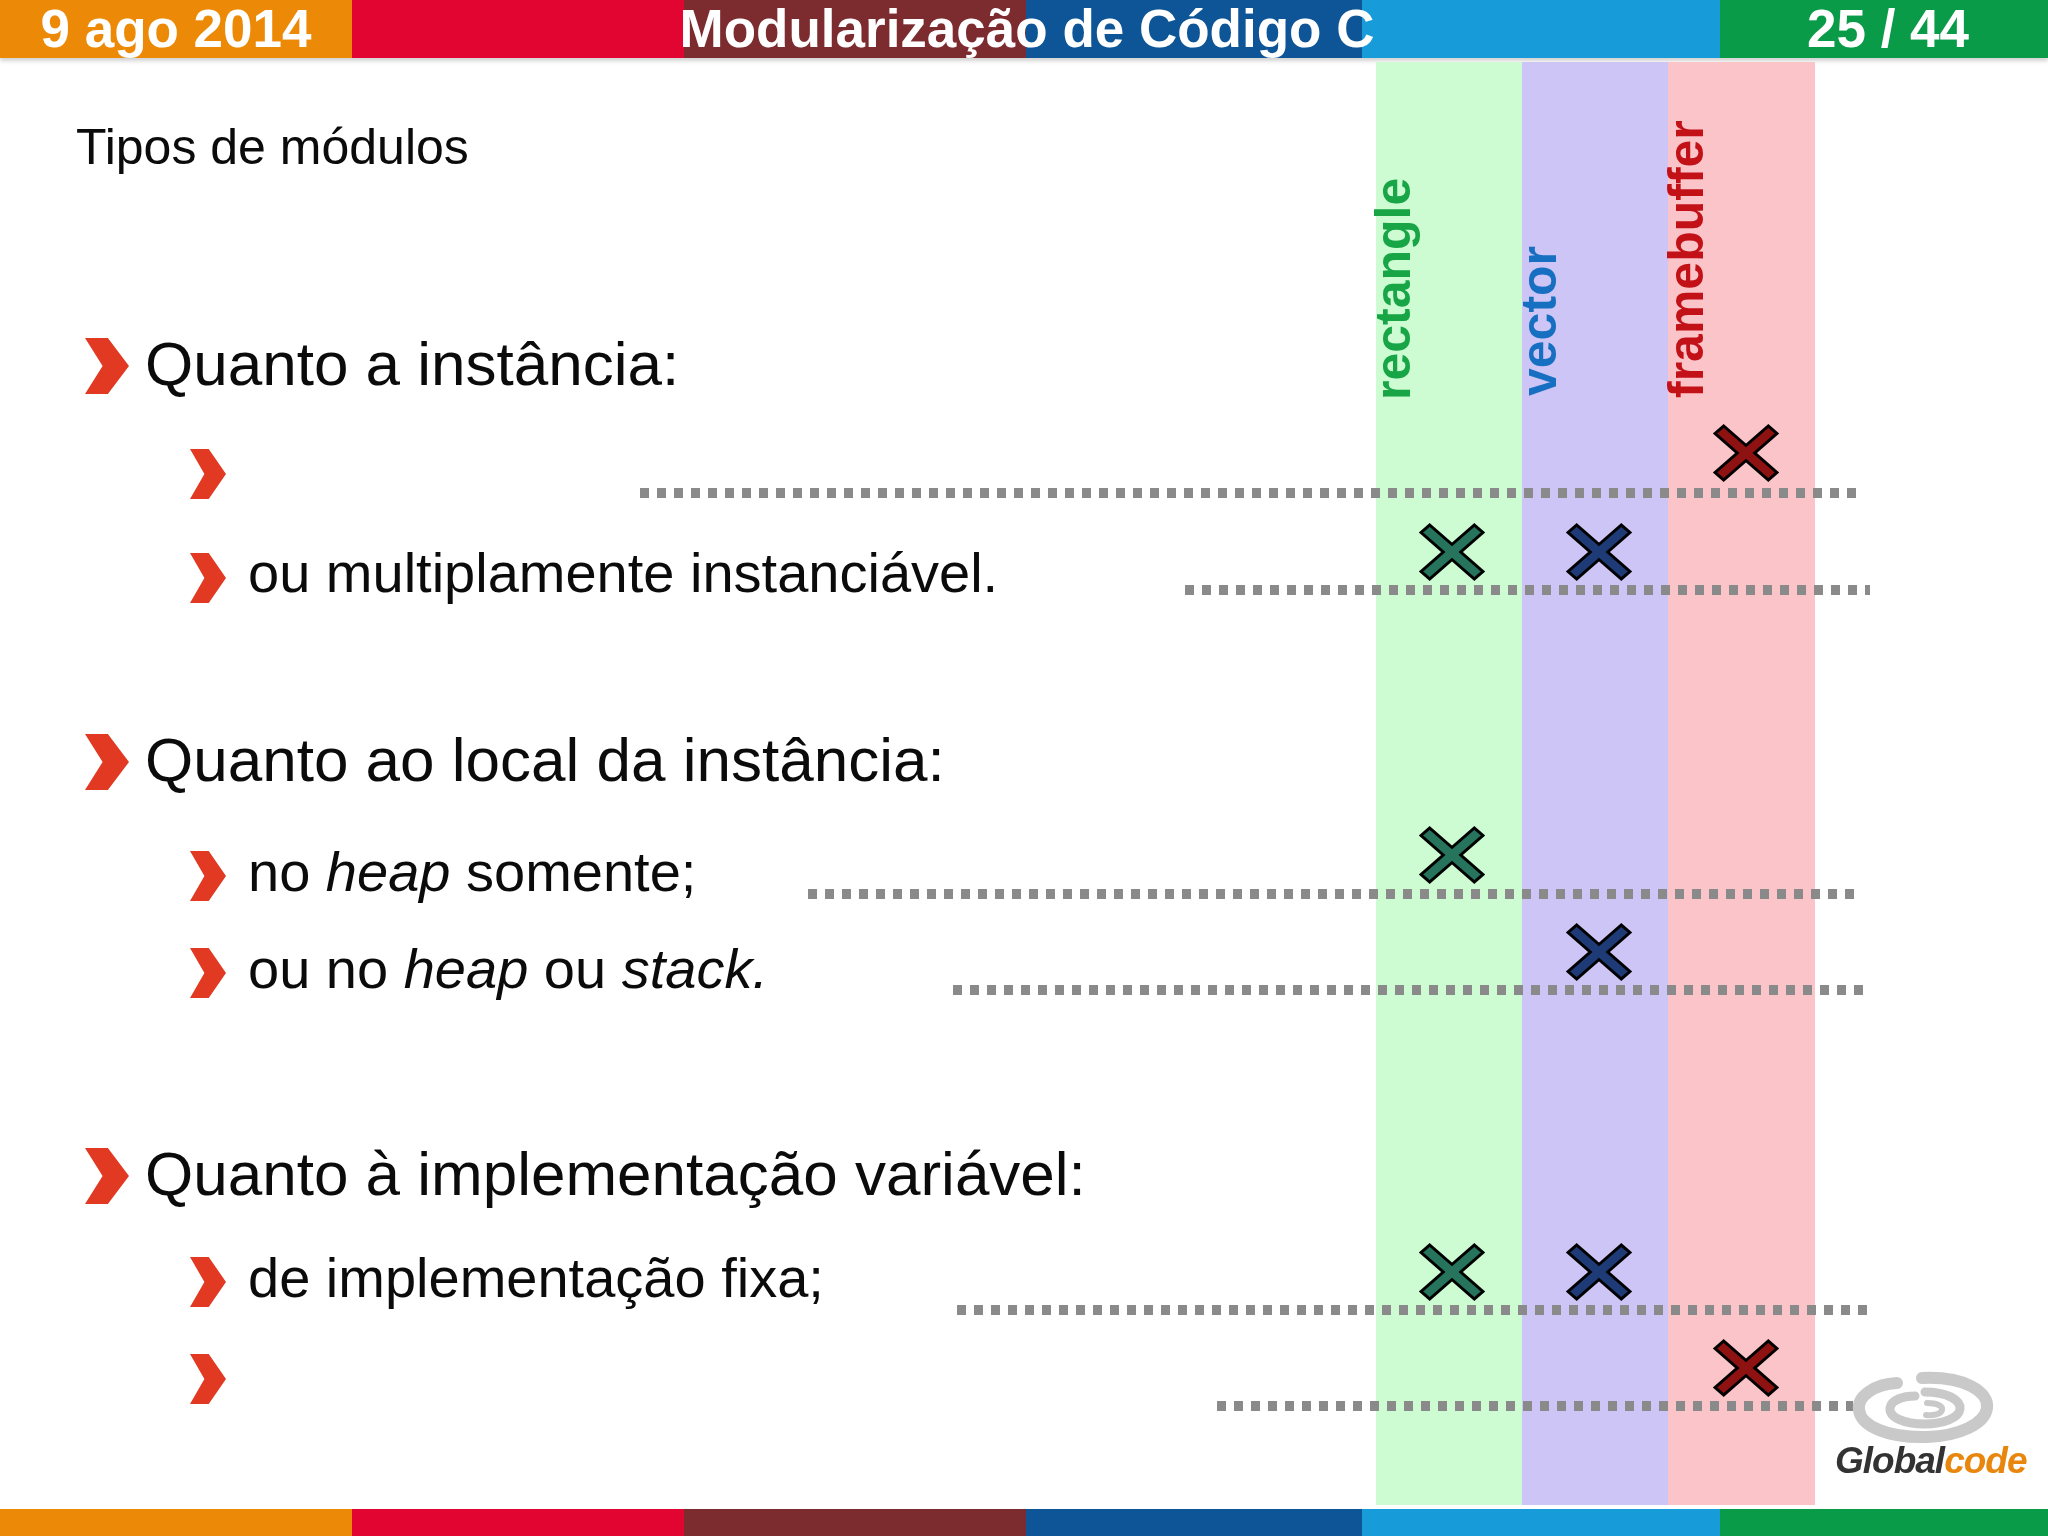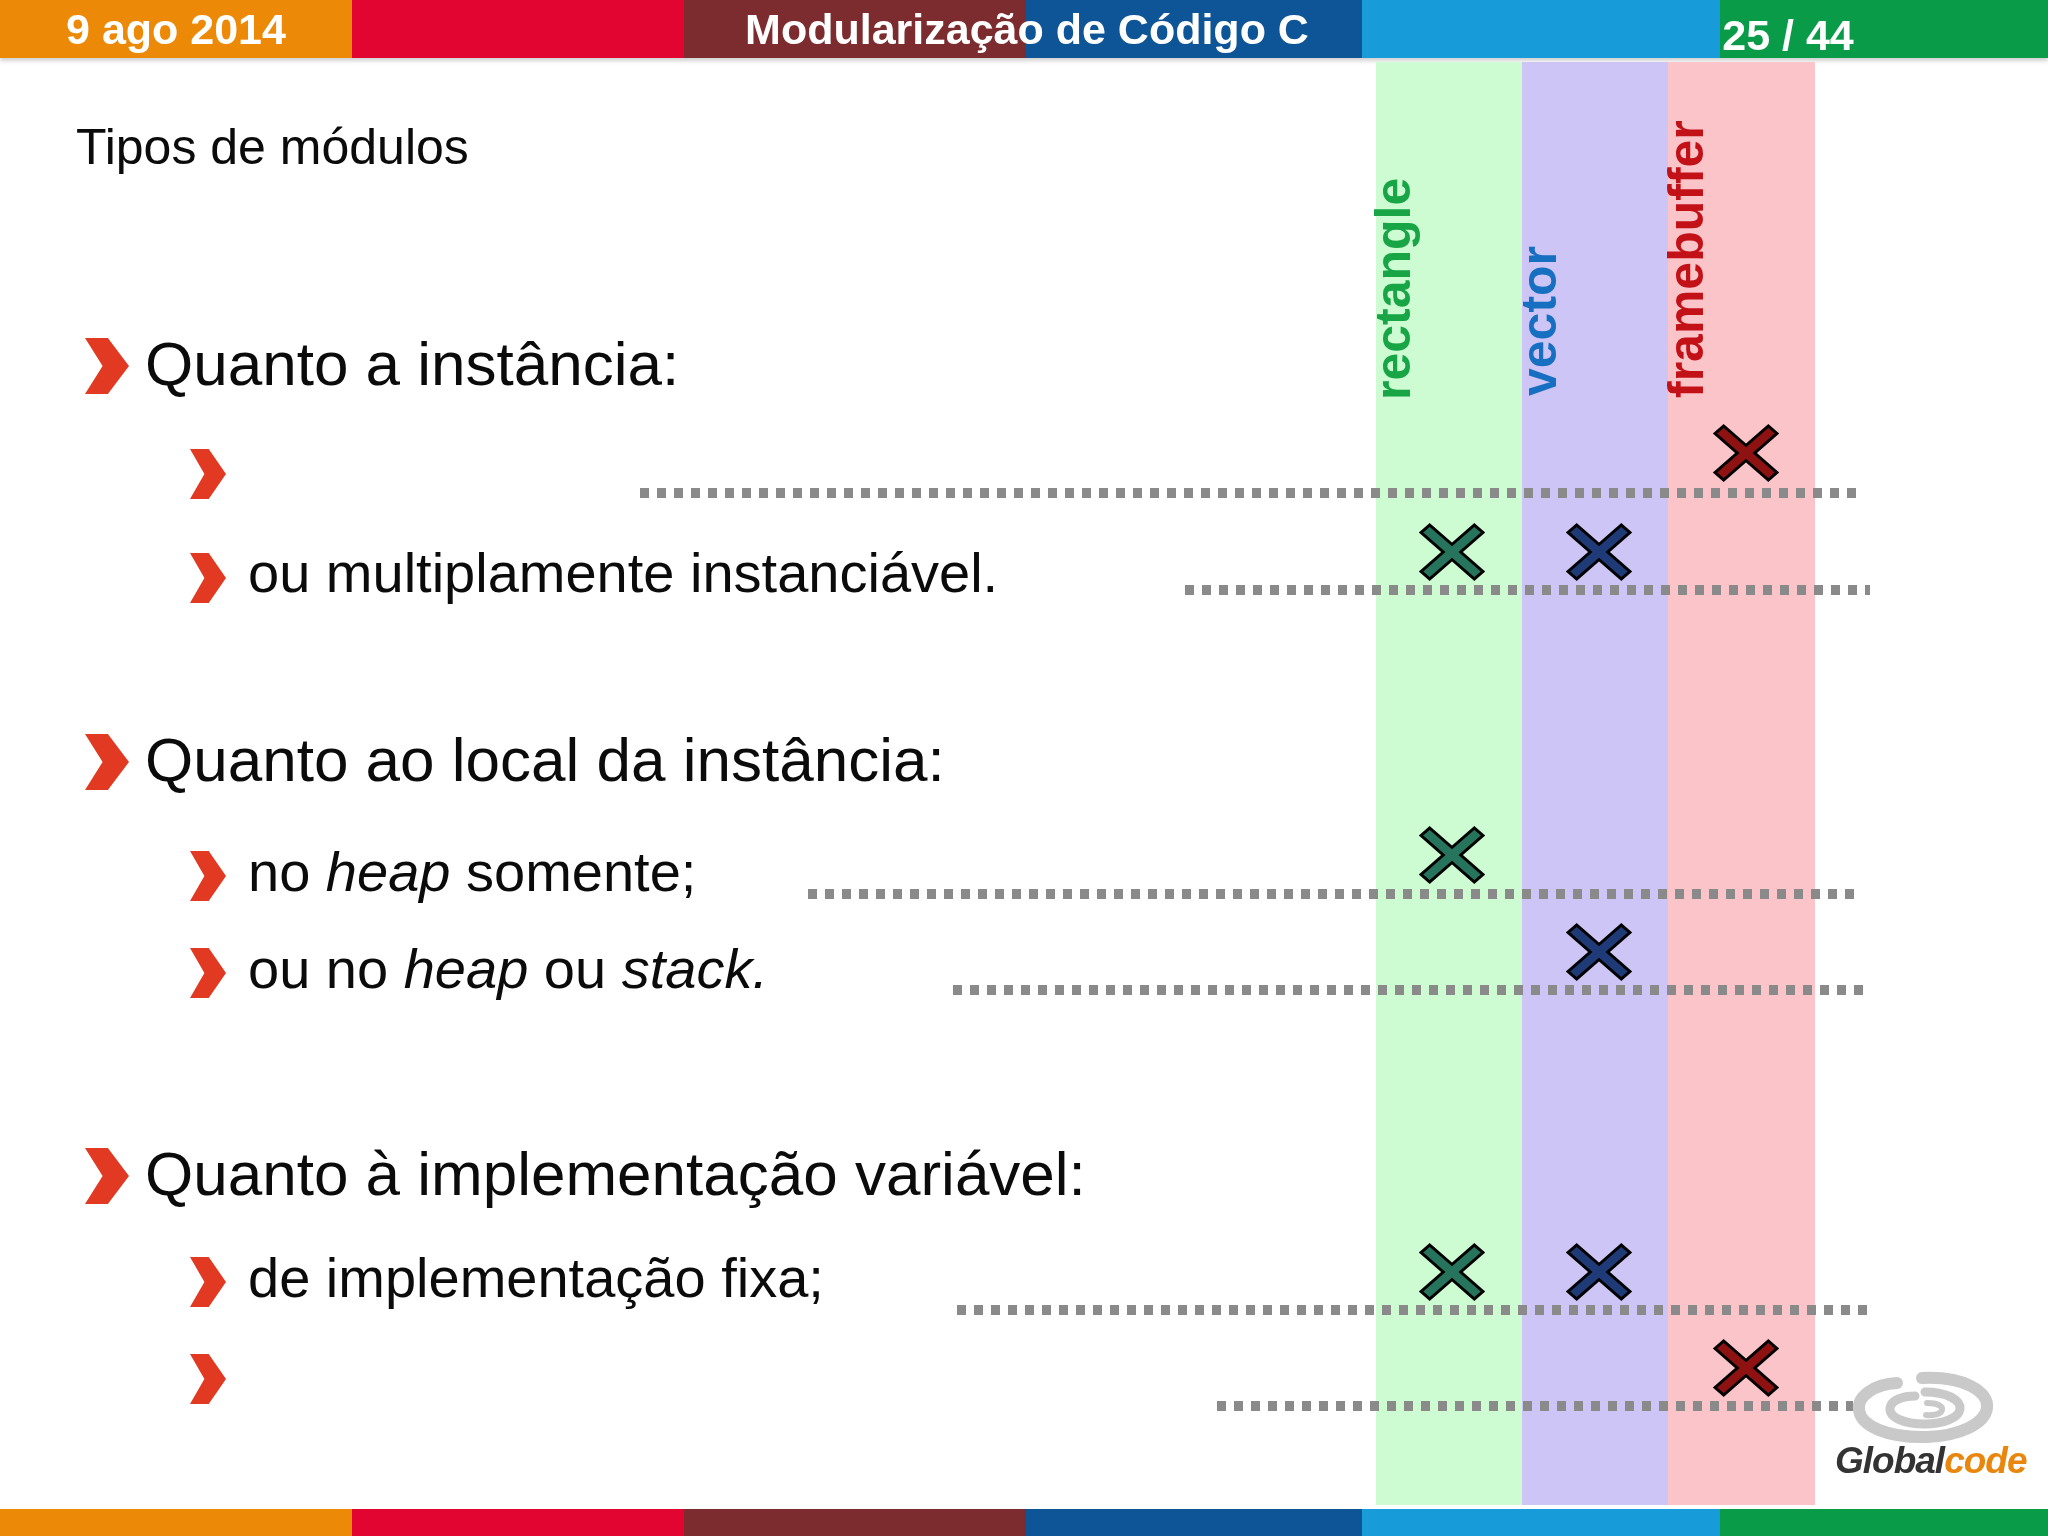--- a/index.html
+++ b/index.html
@@ -22,25 +22,25 @@
   .bar-bottom{top:1509px; height:27px;}
   .seg{height:100%;}
   .seg-orange{width:352px;background:var(--bar_orange);}
   .seg-red{width:332px;background:var(--bar_red);}
   .seg-maroon{width:342px;background:var(--bar_maroon);}
   .seg-darkblue{width:336px;background:var(--bar_darkblue);}
   .seg-lightblue{width:358px;background:var(--bar_lightblue);}
   .seg-green{width:328px;background:var(--bar_green);}
   .bar-text{
     position:absolute; top:0; height:72px; line-height:58px;
-    color:#fff; font-weight:bold; font-size:43px; white-space:nowrap;
+    color:#fff; font-weight:bold; font-size:53px; white-space:nowrap;
   }
   .bar-date{left:176px; transform:translateX(-50%);}
   .bar-title{left:1027px; transform:translateX(-50%);}
-  .bar-page{left:1788px; transform:translateX(-50%);margin-top:6px;}
+  .bar-page{left:1888px; transform:translateX(-50%);}
   
   .vcol{position:absolute; top:62px; height:1443px;}
   .vcol-rectangle{left:1376px; width:146px; background:var(--col_rectangle_bg);}
   .vcol-vector{left:1522px; width:146px; background:var(--col_vector_bg);}
   .vcol-framebuffer{left:1668px; width:147px; background:var(--col_framebuffer_bg);}
   .col-label{
     position:absolute; white-space:nowrap; font-weight:bold; font-size:50px; line-height:56px;
     transform:rotate(-90deg); transform-origin:left bottom;
   }
   .lbl-rectangle{left:1421px; top:344px; color:var(--col_rectangle_text);}

